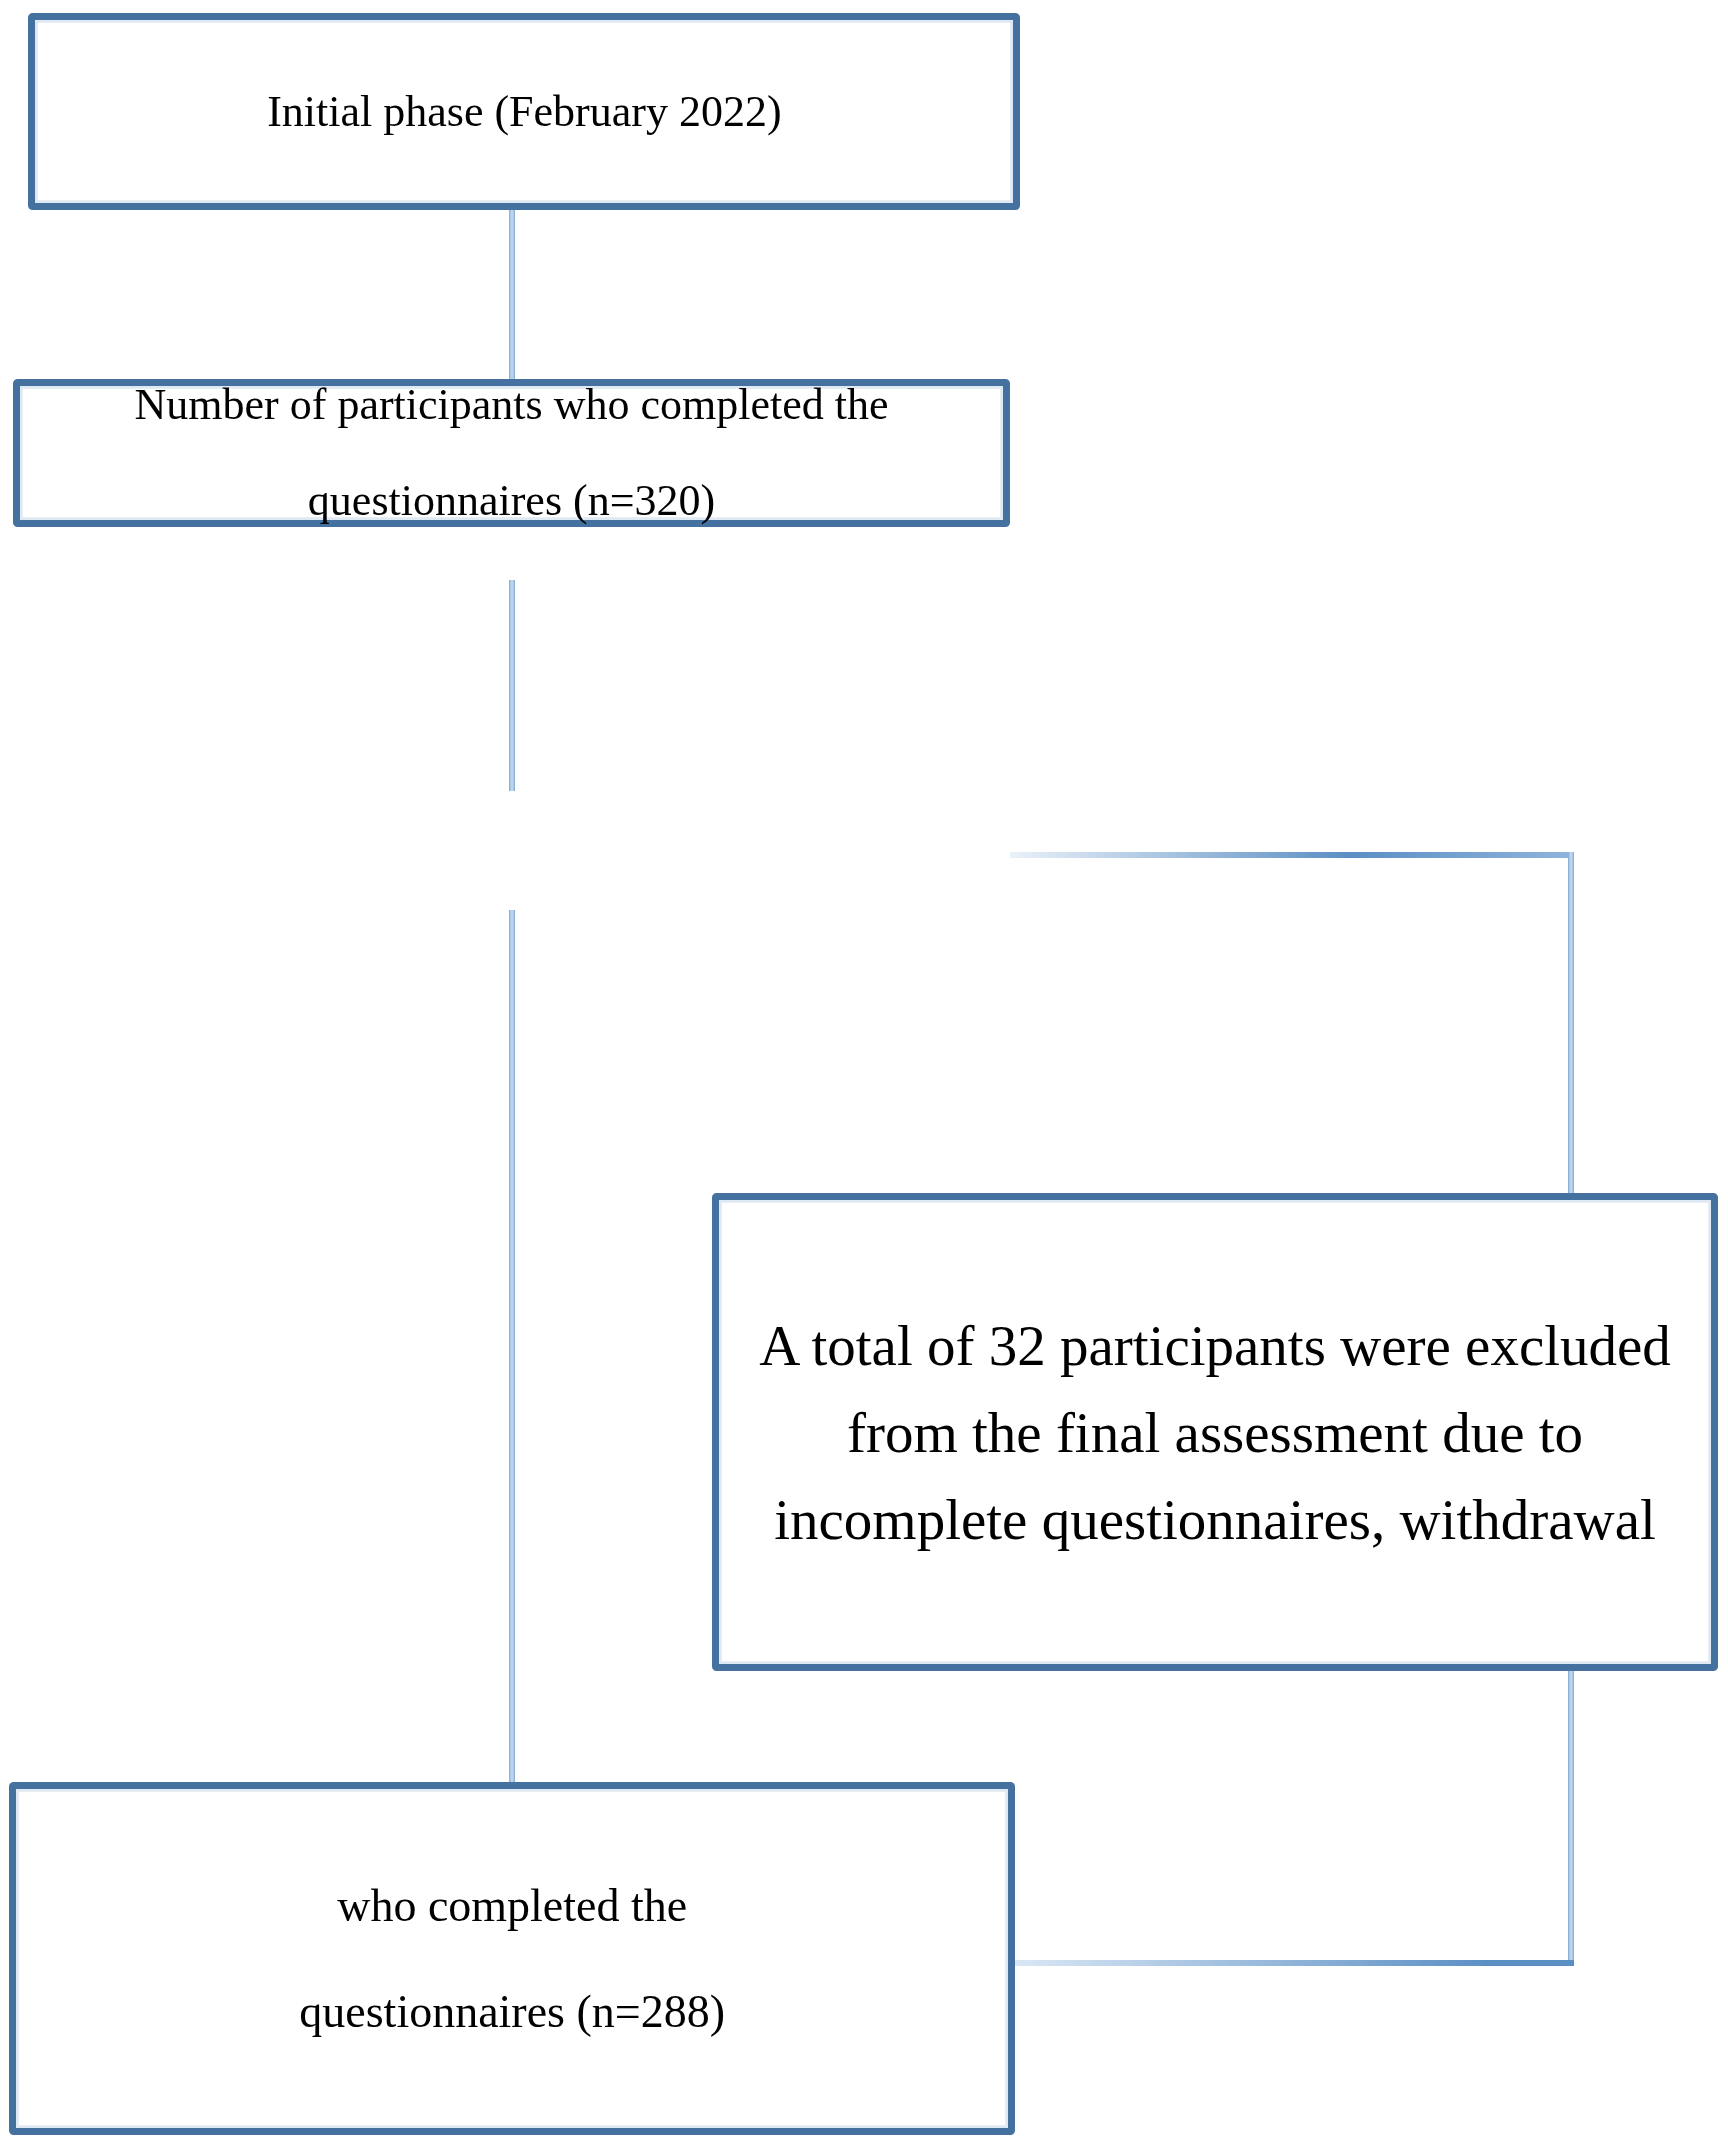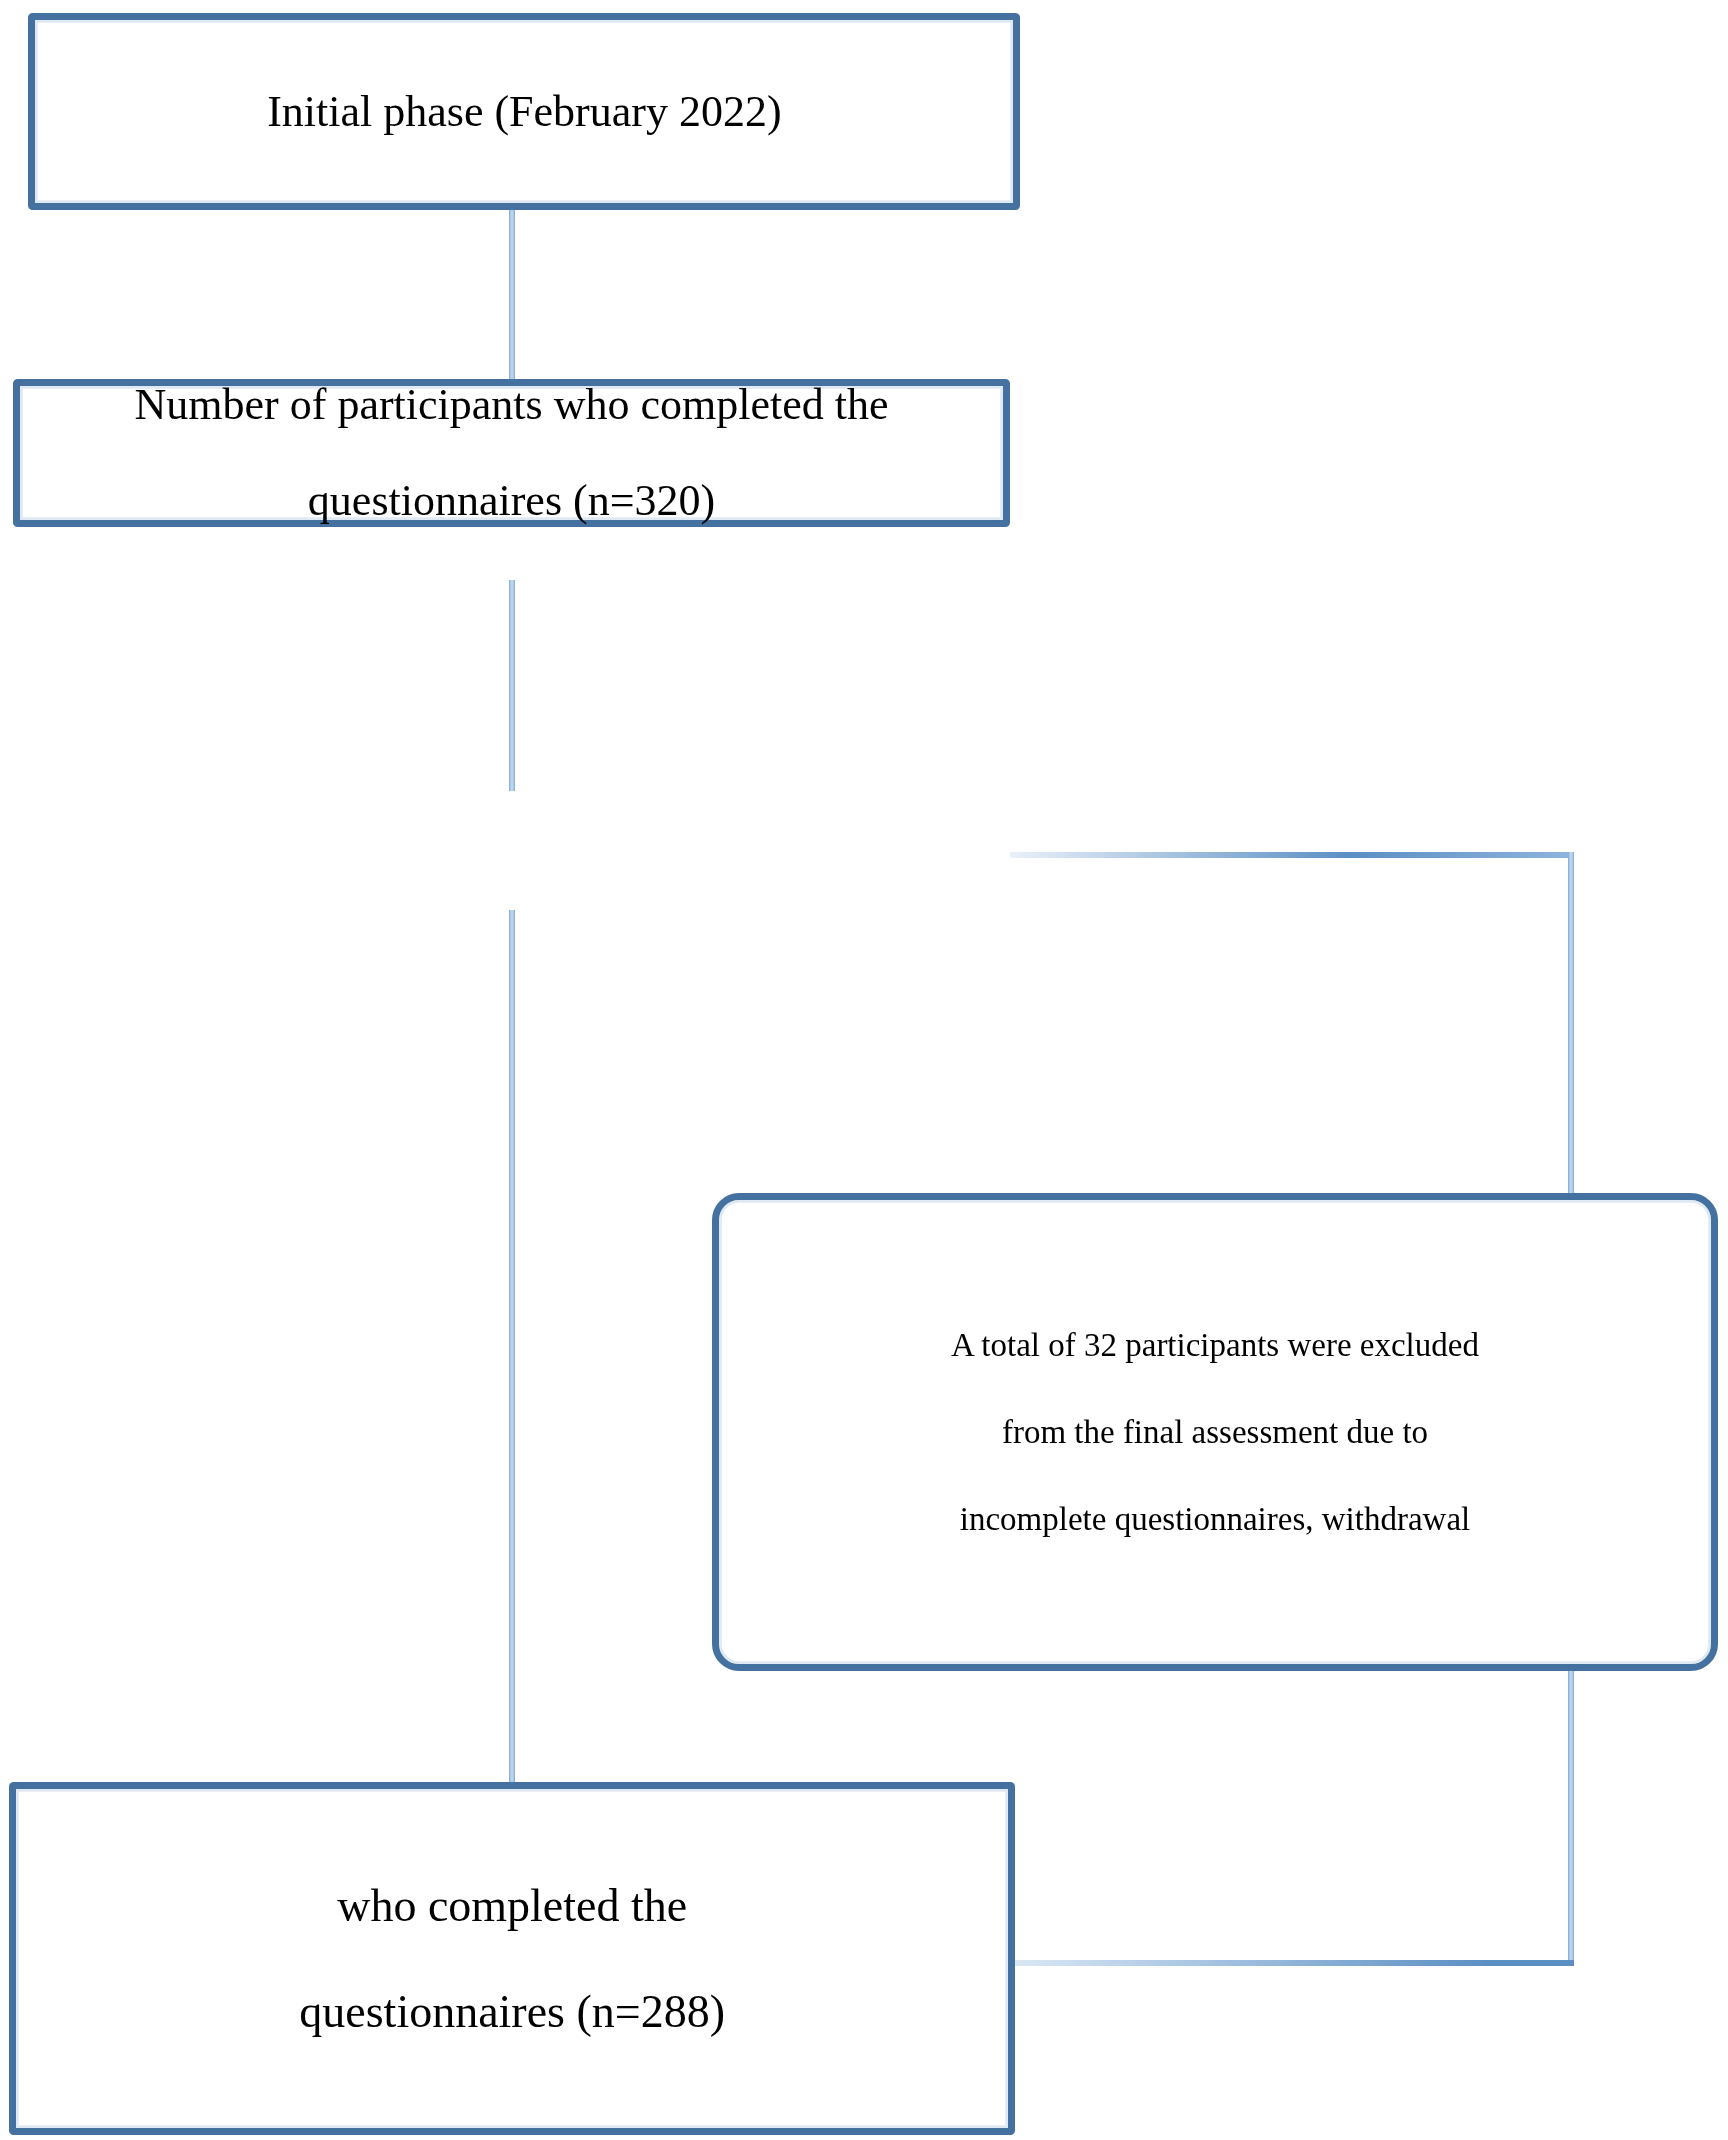--- a/index.html
+++ b/index.html
@@ -24,21 +24,21 @@
     align-items:center;
     justify-content:center;
     text-align:center;
   }
   .box .line { width:100%; }
 
   
   .b-initial   { left:18.4px;  top:13px;   width:992px; height:197px; font-size:44px;margin-left:10px; }
   .b-completed { left:13px;  top:379px;  width:997px; height:148px; font-size:44px; line-height:96px; }
   .b-final     { left:13px;  top:792px;  width:997px; height:118px; font-size:44px; }
-  .b-excluded  { left:712px; top:1193px; width:1006px; height:478px; font-size:33px; line-height:87px;border-radius:27px; }
+  .b-excluded  { left:712px; top:1193px; width:1006px; height:478px; font-size:57px; line-height:87px; }
   .b-result    { left:9.2px;  top:1782px; width:1006px; height:353px; font-size:46px; line-height:106px; }
 
   
   .conn { position:absolute; }
   .conn.v {
     width:6.4px;
     background:linear-gradient(to right,#7fa6d3,#bcd5ee 35%,#bcd5ee 65%,#7fa6d3);
   }
   .conn.h { height:6.4px; }
   .c-initial-completed { left:509px; top:209px; height:170px; }

